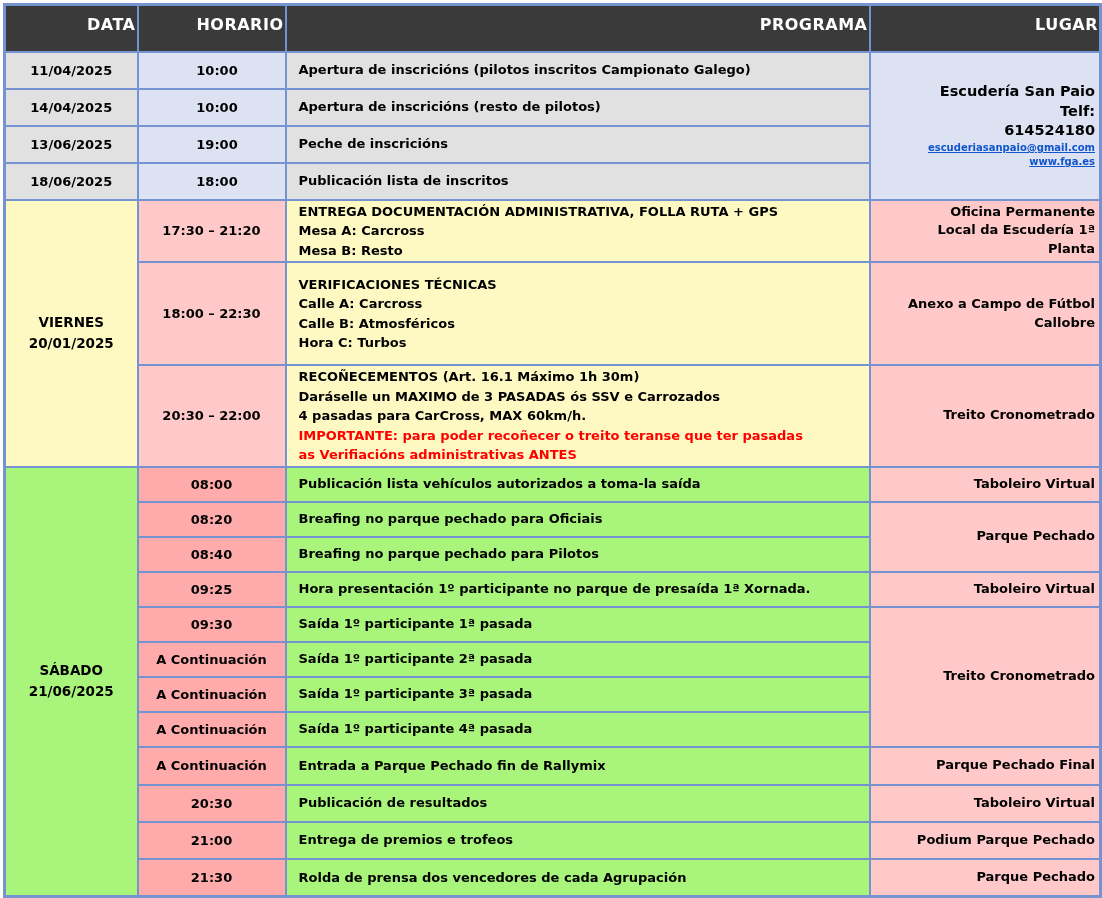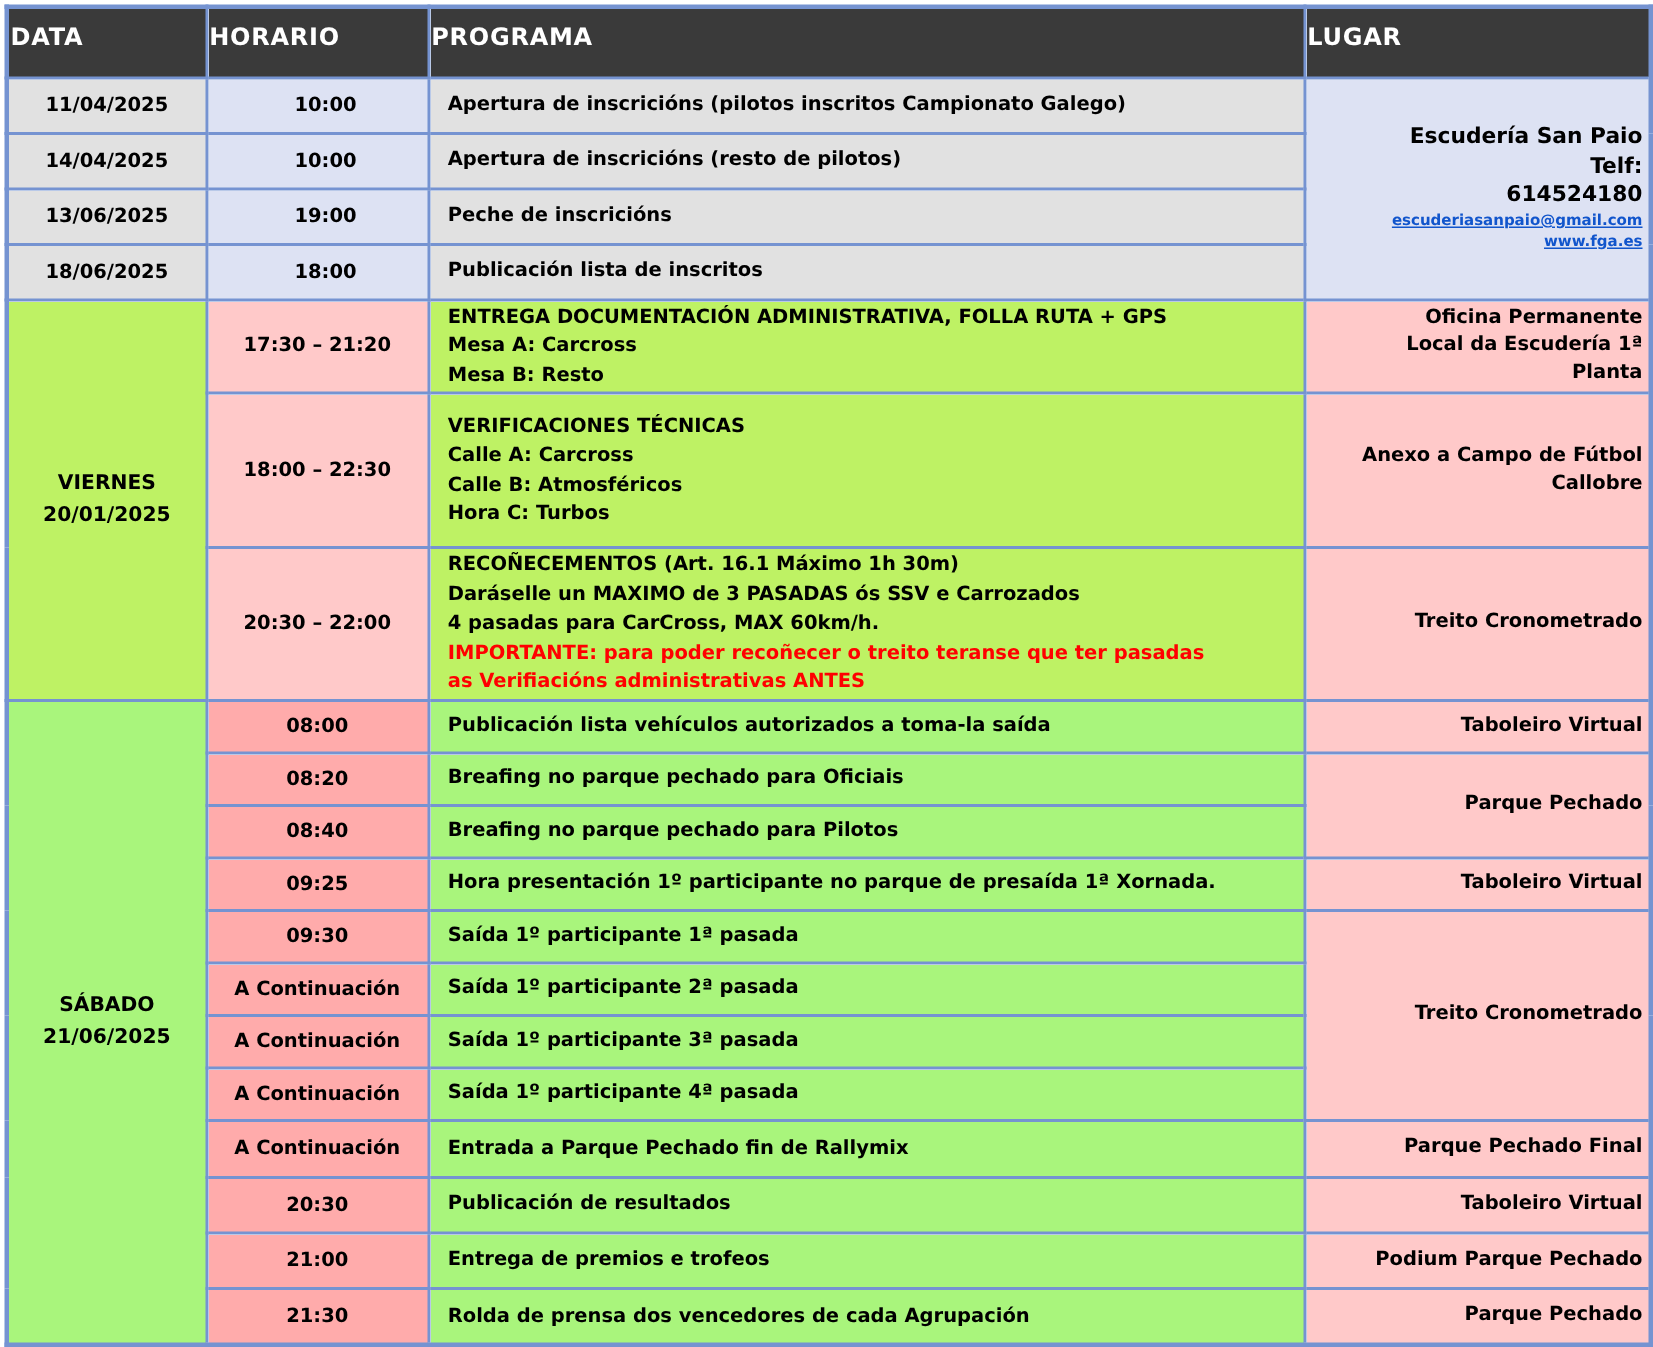--- a/index.html
+++ b/index.html
@@ -1,27 +1,27 @@
 <!DOCTYPE html>
 <html><head>
 <meta charset="utf-8">
 <style>
   html,body{margin:0;padding:0;background:#ffffff;}
   body{font-family:"DejaVu Sans","Liberation Sans",sans-serif;font-weight:bold;color:#000;}
   .wrap{padding:3px;}
   table.sched{border-collapse:collapse;table-layout:fixed;width:1096px;border:3px solid #7593d1;}
   table.sched td,table.sched th{border:2px solid #7593d1;overflow:hidden;}
-  th.hdr{background:#3a3a3a;color:#ffffff;font-size:16px;text-align:left;vertical-align:top;padding-top:9px;letter-spacing:.5px;}
+  th.hdr{background:#3a3a3a;color:#ffffff;font-size:16px;text-align:right;vertical-align:top;padding-top:9px;letter-spacing:.5px;}
   td{font-size:13px;}
   .c{text-align:center;vertical-align:middle;}
   .pcell{text-align:left;vertical-align:middle;padding-left:12px;padding-right:6px;line-height:1.5;}
   .preline{white-space:pre-line;}
   .gray{background:#e1e1e1;}
   .lav{background:#dde2f3;padding-left:12px;}
-  .vgreen{background:#bef264;}
+  .vgreen{background:#fef9c3;}
   .vpink{background:#ffc9c9;}
   .sgreen{background:#a9f57c;}
   .spink{background:#ffabab;}
   .slugar{background:#ffc9c9;}
   .warn{color:#ff0000;}
   .lugar{text-align:right;vertical-align:middle;padding:2px 4px;line-height:1.45;}
   .contact-name{font-size:14.5px;line-height:1.35;}
   .link{color:#1155cc;text-decoration:underline;font-size:10px;line-height:1.4;display:block;cursor:pointer;}
   .daycell{font-size:13.5px;line-height:1.55;}
 </style>

